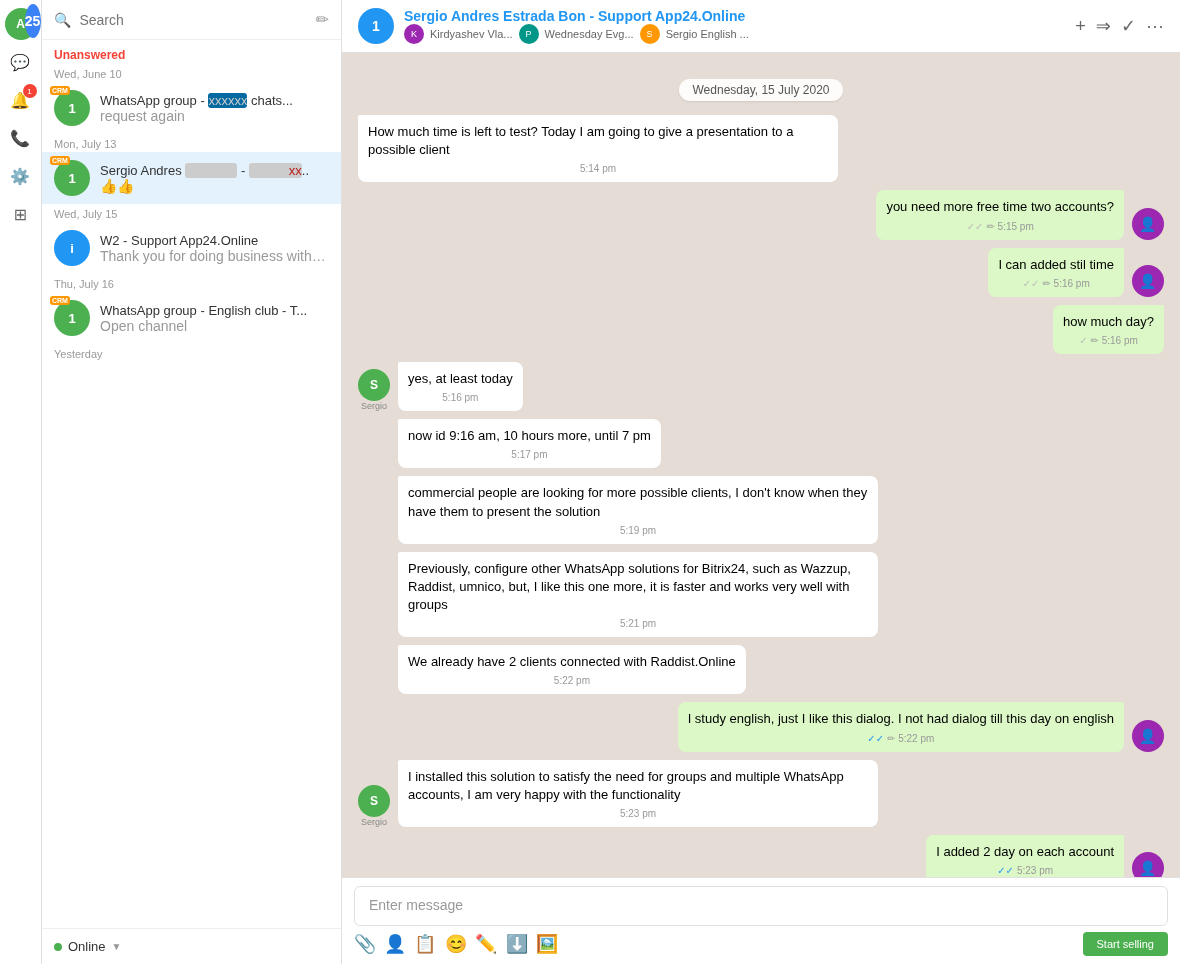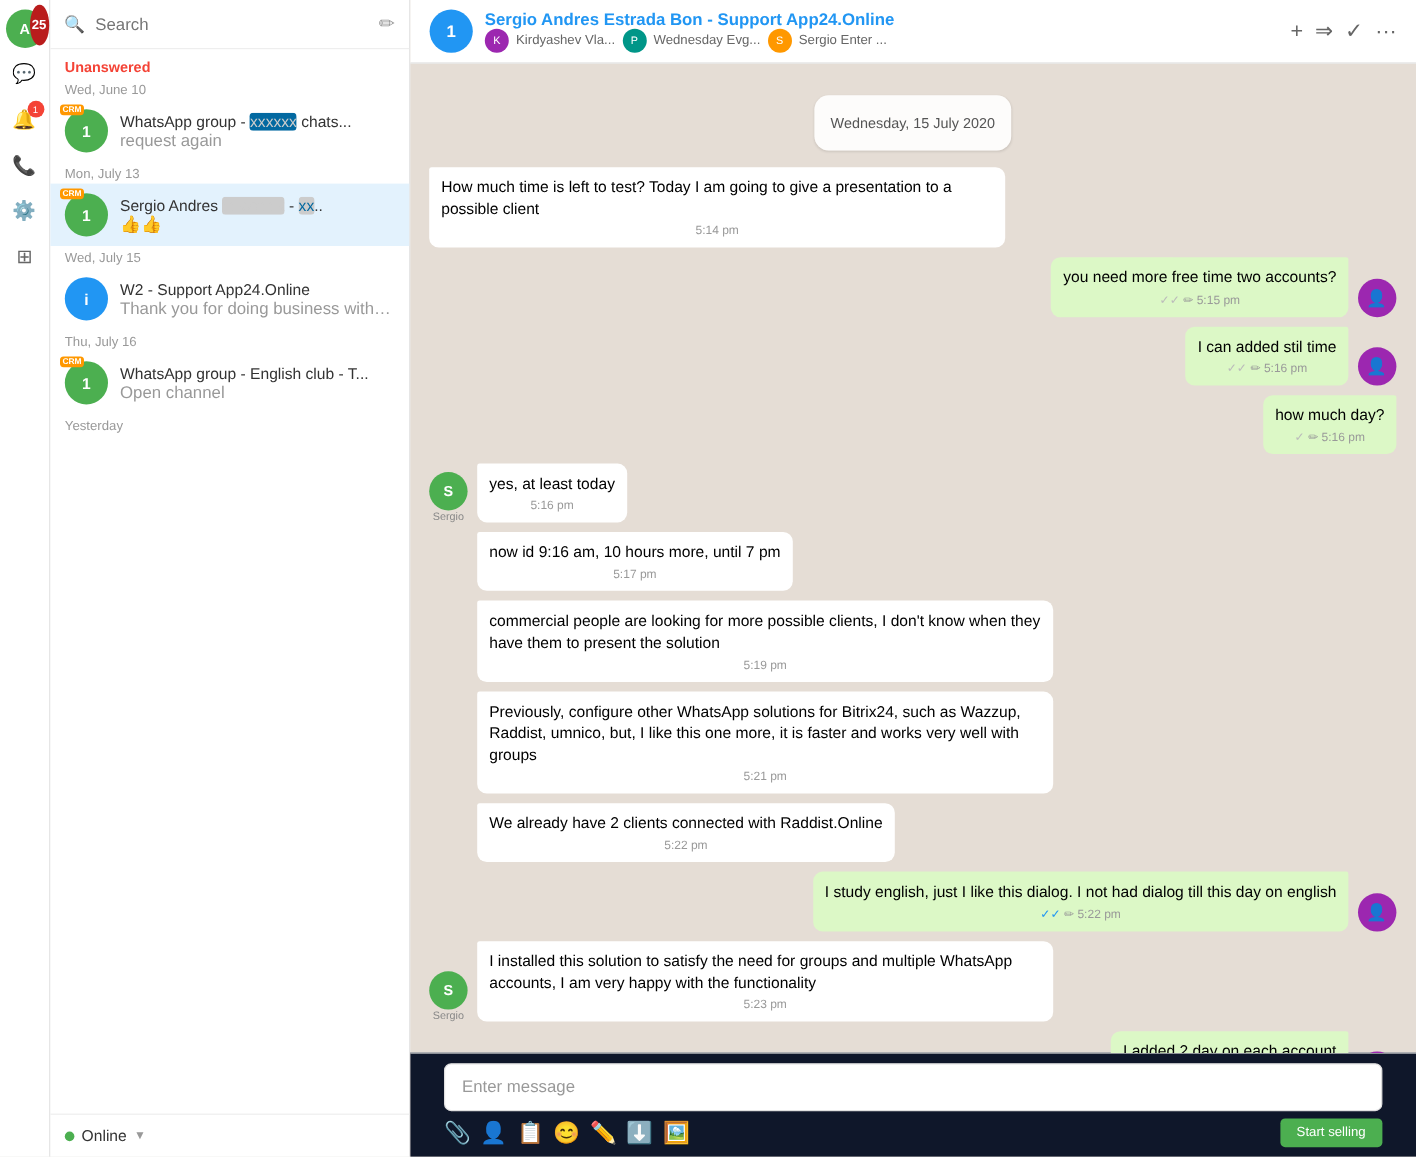--- a/index.html
+++ b/index.html
@@ -17,22 +17,22 @@
       gap: 6px;
       flex-shrink: 0;
     }
     .icon-sidebar .avatar-badge {
       width: 32px; height: 32px; border-radius: 50%; background: #4caf50;
       display: flex; align-items: center; justify-content: center;
       color: white; font-size: 12px; font-weight: bold; position: relative; cursor: pointer;
     }
     .badge-count {
       position: absolute; top: -4px; right: -4px;
-      background: #b91c1c; color: white; border-radius: 50%;
-      width: 16px; height: 34px; font-size: 11px;
+      background: #3b82f6; color: white; border-radius: 50%;
+      width: 16px; height: 34px; font-size: 14px;
       display: flex; align-items: center; justify-content: center;
     }
     .icon-btn {
       width: 32px; height: 32px; display: flex; align-items: center; justify-content: center;
       cursor: pointer; border-radius: 6px; color: #666; font-size: 16px;
     }
     .icon-btn.active { color: #2196f3; }
     .icon-badge { position: relative; }
     .icon-badge .num-badge {
       position: absolute; top: 0; right: 0;
@@ -148,21 +148,21 @@
       flex-direction: column;
       gap: 4px;
     }
 
     .date-divider {
       display: flex; align-items: center; justify-content: center;
       margin: 10px 0;
     }
     .date-chip {
       background: rgba(255,255,255,0.9);
-      border-radius: 12px; padding: 16px 14px;
+      border-radius: 12px; padding: 4px 14px;
       font-size: 12px; color: #555;
       box-shadow: 0 1px 2px rgba(0,0,0,0.1);
     }
 
     
     .msg-row { display: flex; align-items: flex-end; gap: 8px; margin-bottom: 4px; }
     .msg-row.sent { justify-content: flex-end; }
     .msg-row.received { justify-content: flex-start; }
 
     .msg-bubble {
@@ -179,23 +179,23 @@
     }
     .msg-time { font-size: 10px; color: #999; }
     .msg-check { font-size: 10px; color: #4caf50; }
     .msg-check.blue { color: #2196f3; }
     .msg-check.gray { color: #bbb; }
 
     .msg-avatar-col { display: flex; flex-direction: column; align-items: center; }
 
     
     .chat-input-area {
-      background: #0f172a;
+      background: #ffffff;
       border-top: 1px solid #e0e0e0;
-      padding: 8px 28px;
+      padding: 8px 12px;
       display: flex;
       flex-direction: column;
       gap: 6px;
     }
     .input-box {
       background: #fff;
       border-radius: 6px;
       padding: 10px 14px;
       min-height: 40px;
       font-size: 14px;
@@ -258,21 +258,21 @@
   <div class="date-label">Mon, July 13</div>
 
   <div class="chat-item selected">
     <div class="msg-avatar-col">
       <div class="chat-avatar green">
         <span class="crm-badge">CRM</span>
         1
       </div>
     </div>
     <div class="chat-info">
-      <div class="chat-name">Sergio Andres <span style="background:#ccc;color:#ccc;border-radius:3px;">xxxxxxxx</span> - <span style="background:#ccc;color:#0369a1;border-radius:3px;">xx</span>..</div>
+      <div class="chat-name">Sergio Andres <span style="background:#ccc;color:#ccc;border-radius:3px;">xxxxxxxx</span> - <span style="background:#ccc;color:#b91c1c;border-radius:3px;padding-left:40px;">xx</span>..</div>
       <div class="chat-preview">👍👍</div>
     </div>
   </div>
 
   <div class="date-label">Wed, July 15</div>
 
   <div class="chat-item">
     <div class="msg-avatar-col">
       <div class="chat-avatar blue">i</div>
     </div>
@@ -311,21 +311,21 @@
   <div class="chat-header">
     <div class="header-avatar">1</div>
     <div class="header-info">
       <div class="header-name">Sergio Andres Estrada Bon - Support App24.Online</div>
       <div class="header-agents">
         <div class="agent-avatar purple">K</div>
         <span>Kirdyashev Vla...</span>
         <div class="agent-avatar teal">P</div>
         <span>Wednesday Evg...</span>
         <div class="agent-avatar orange">S</div>
-        <span>Sergio Enter ...</span>
+        <span>Sergio English ...</span>
       </div>
     </div>
     <div class="header-actions">
       <span class="header-btn">+</span>
       <span class="header-btn">⇒</span>
       <span class="header-btn">✓</span>
       <span class="header-btn">···</span>
     </div>
   </div>
 

